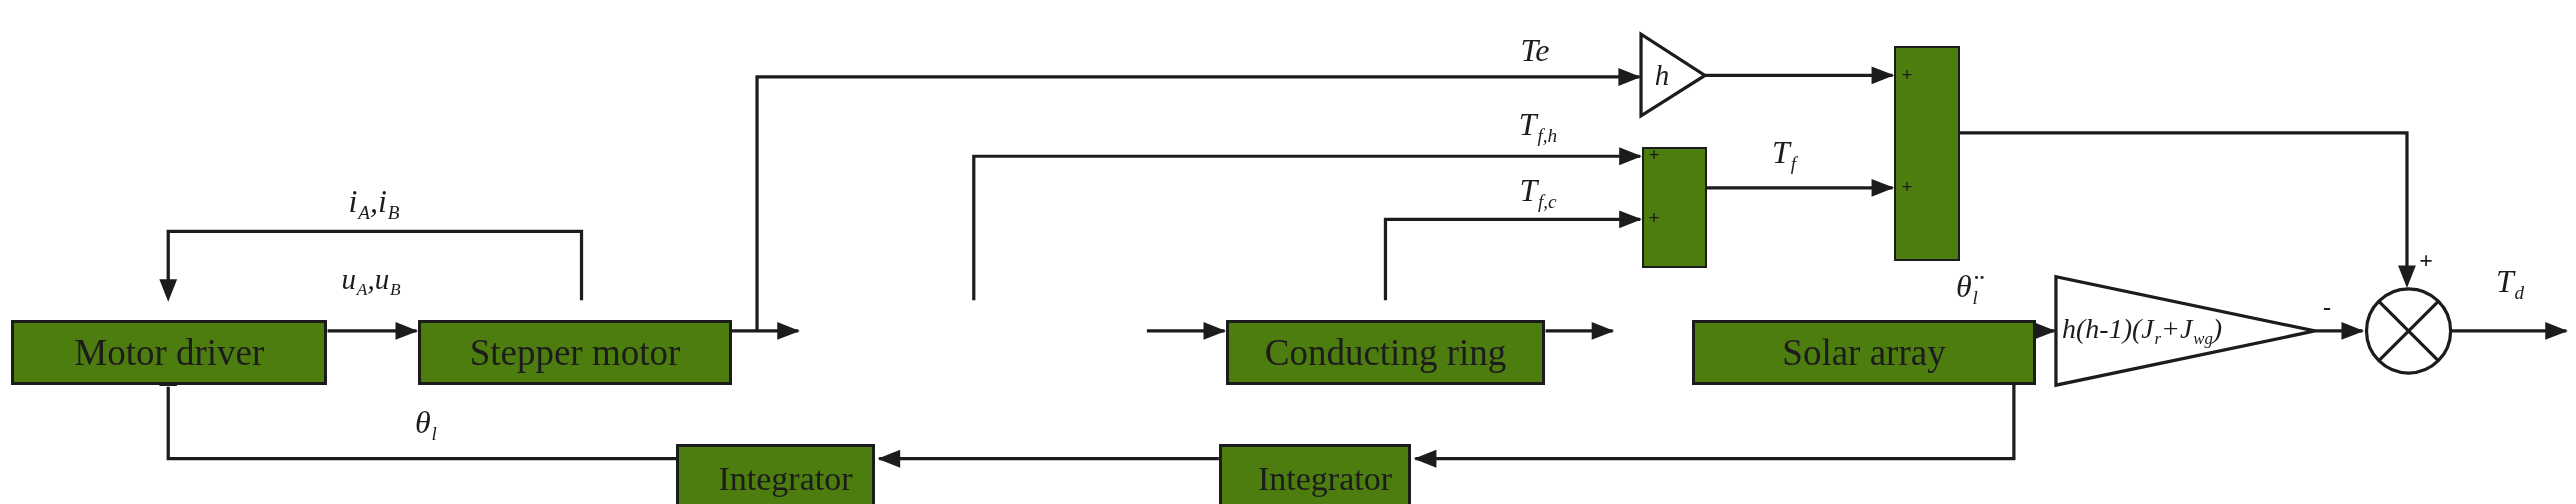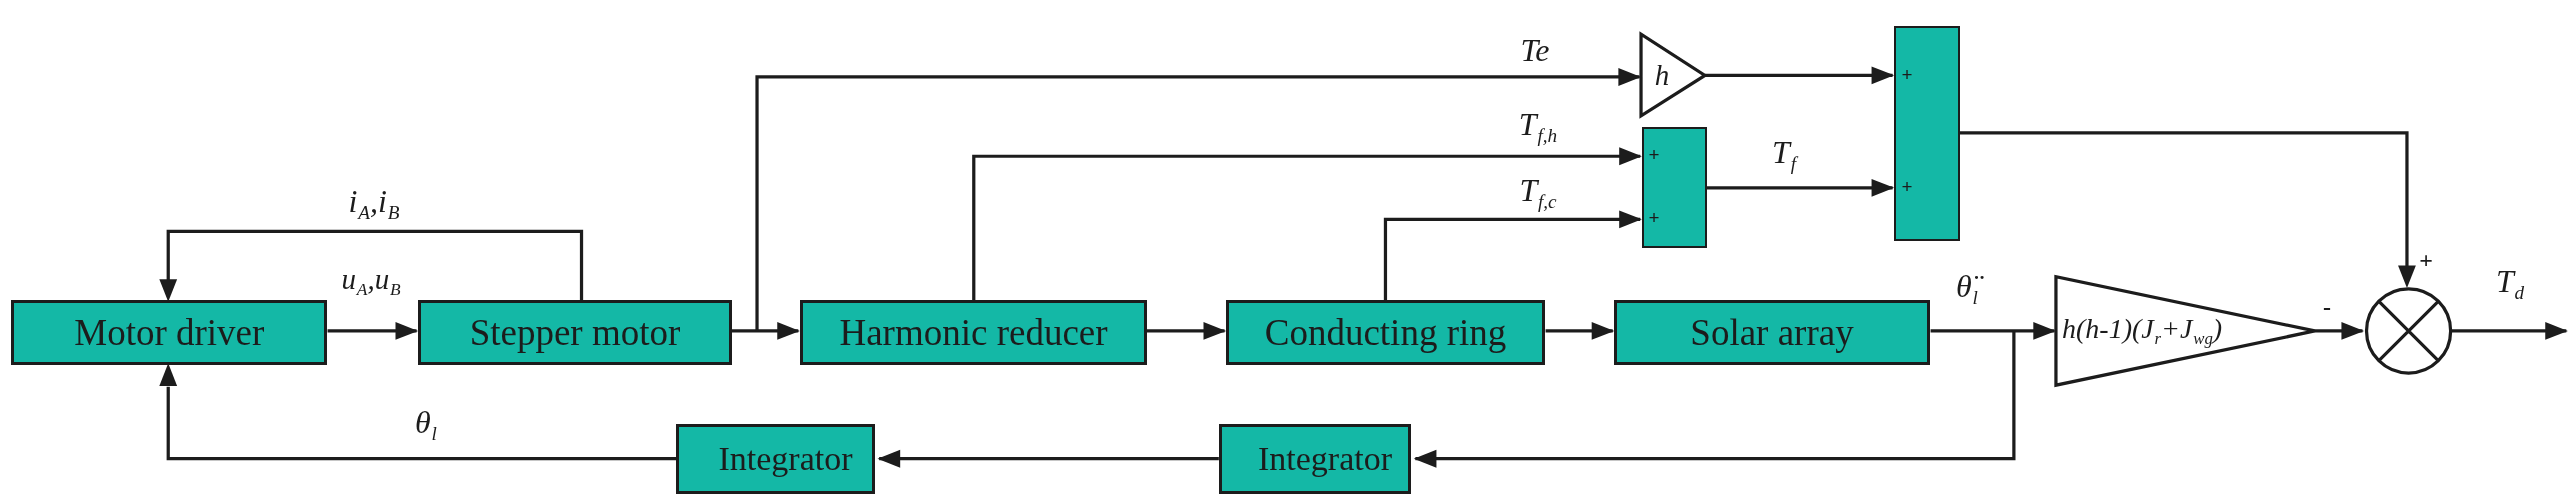--- a/index.html
+++ b/index.html
@@ -2,23 +2,23 @@
 <html style="font-size:13px"><head>
 <meta charset="utf-8">
 <style>
   html,body { margin:0; padding:0; background:#ffffff; }
   #stage {
     position:relative; width:2576px; height:505px; background:#ffffff;
     font-family:"Liberation Serif", serif; color:#1c1c1c; overflow:hidden;
   }
   #wires { position:absolute; left:0; top:0; }
   .block {
-    position:absolute; box-sizing:border-box; background:#14b8a6;
+    position:absolute; box-sizing:border-box; background:#4d7c0f;
     border:3.2px solid #1c1c1c; display:flex; align-items:center; justify-content:center;
-    font-size:37px; color:#1c1c1c; white-space:nowrap;
+    font-size:37px; color:#1c1c1c; white-space:nowrap;margin-top:20px;
   }
   .block.integrator { font-size:34px;padding-left:20px; }
   .block.sum { border-width:2.4px; }
   .sig {
     position:absolute; transform:translate(-50%,-50%);
     font-style:italic; font-size:32px; white-space:nowrap; line-height:1;
   }
   .sig.sm { font-size:29px; }
   .sig.gain-inertia {
     transform:translate(0,-50%); font-size:28px;
@@ -92,27 +92,24 @@
       <path d="M2941 372 L3015 446 M3015 372 L2941 446" fill="none"></path>
     </g>
   </svg>
 
   <div class="block" style="left:11.3px; top:300px; width:316px; height:65px;">
     <span>Motor driver</span>
   </div>
   <div class="block" style="left:418px; top:300px; width:314px; height:65px;">
     <span>Stepper motor</span>
   </div>
-  <div class="block" style="left:800px; top:300px; width:347px; height:65px;">
-    <span>Harmonic reducer</span>
-  </div>
   <div class="block" style="left:1226px; top:300px; width:319px; height:65px;">
     <span>Conducting ring</span>
   </div>
-  <div class="block" style="left:1614px; top:300px; width:316px; height:65px;">
+  <div class="block" style="left:1692px; top:300px; width:344px; height:65px;">
     <span>Solar array</span>
   </div>
   <div class="block integrator" style="left:676px; top:424px; width:199px; height:70px;">
     <span>Integrator</span>
   </div>
   <div class="block integrator" style="left:1219px; top:424px; width:192px; height:70px;">
     <span>Integrator</span>
   </div>
 
   <div class="block sum" style="left:1642px; top:127px; width:65px; height:121px;"></div>

